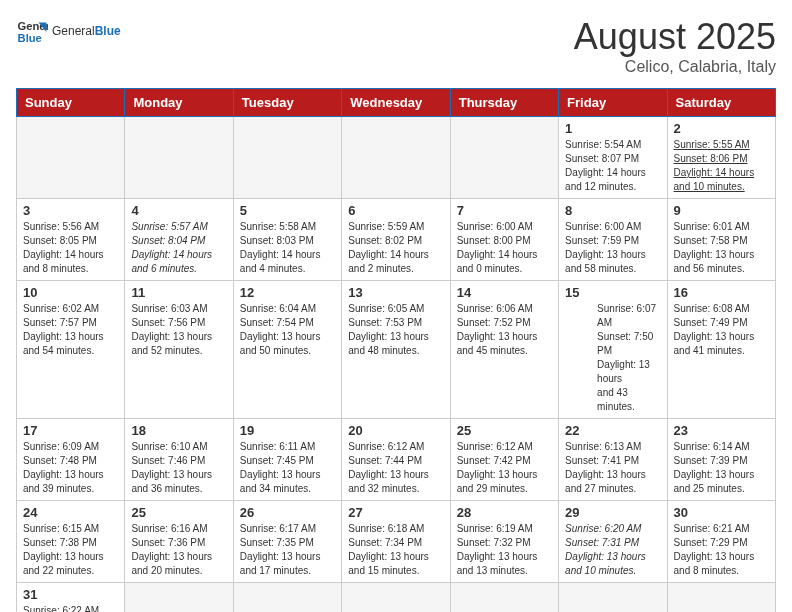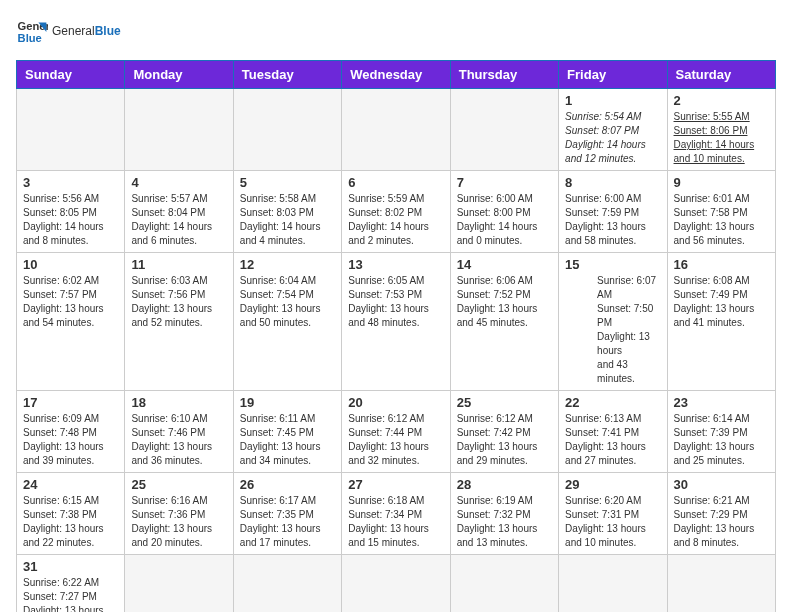--- a/index.html
+++ b/index.html
@@ -35,21 +35,21 @@
       font-size: 16px;
       color: #555;
       font-weight: normal;
     }
     .calendar {
       width: 100%;
       border-collapse: collapse;
       border: 1px solid #ccc;
     }
     .calendar th {
-      background: #6d28d9;
+      background: #b91c1c;
       color: #fff;
       text-align: left;
       padding: 6px 8px;
       font-size: 13px;
       border: 1px solid #1a6fba;
     }
     .calendar td {
       vertical-align: top;
       border: 1px solid #ccc;
       padding: 4px 6px;
@@ -84,20 +84,24 @@
       <text x="2" y="18" font-size="14" font-family="Arial" font-weight="bold" fill="#333">General</text>
       <text x="2" y="32" font-size="14" font-family="Arial" font-weight="bold" fill="#1a6fba">Blue</text>
       <polygon points="28,8 38,8 38,20" fill="#1a6fba"></polygon>
     </svg>
     <div>
       <div style="font-size:12px;color:#333;font-weight:normal;line-height:1.1;">
         <span style="color:#333;">General</span><span style="color:#1a6fba;font-weight:bold;">Blue</span>
       </div>
     </div>
   </div>
+  <div class="title-block">
+    <h1>August 2025</h1>
+    <h2>Celico, Calabria, Italy</h2>
+  </div>
 </div>
 
 <table class="calendar">
   <thead>
     <tr>
     <th>Sunday</th>
         <th>Monday</th>
         <th>Tuesday</th>
         <th>Wednesday</th>
         <th>Thursday</th>
@@ -107,21 +111,21 @@
   </thead>
   <tbody id="calendar-body">
   <tr>
         <td class="empty"></td>
         <td class="empty"></td>
         <td class="empty"></td>
         <td class="empty"></td>
         <td class="empty"></td>
         <td>
           <div class="day-number">1</div>
-          <div class="day-info" style="white-space: pre-line; font-style: italic;">Sunrise: 5:54 AM
+          <div class="day-info" style="white-space: pre-line;">Sunrise: 5:54 AM
 Sunset: 8:07 PM
 Daylight: 14 hours
 and 12 minutes.</div>
         </td>
         <td>
           <div class="day-number">2</div>
           <div class="day-info" style="white-space: pre-line; text-decoration: underline;">Sunrise: 5:55 AM
 Sunset: 8:06 PM
 Daylight: 14 hours
 and 10 minutes.</div>
@@ -130,21 +134,21 @@
       <tr>
         <td>
           <div class="day-number">3</div>
           <div class="day-info" style="white-space: pre-line;">Sunrise: 5:56 AM
 Sunset: 8:05 PM
 Daylight: 14 hours
 and 8 minutes.</div>
         </td>
         <td>
           <div class="day-number">4</div>
-          <div class="day-info" style="white-space: pre-line;">Sunrise: 5:57 AM
+          <div class="day-info" style="white-space: pre-line; font-style: italic;">Sunrise: 5:57 AM
 Sunset: 8:04 PM
 Daylight: 14 hours
 and 6 minutes.</div>
         </td>
         <td>
           <div class="day-number">5</div>
           <div class="day-info" style="white-space: pre-line;">Sunrise: 5:58 AM
 Sunset: 8:03 PM
 Daylight: 14 hours
 and 4 minutes.</div>
@@ -311,21 +315,21 @@
         </td>
         <td>
           <div class="day-number">28</div>
           <div class="day-info" style="white-space: pre-line;">Sunrise: 6:19 AM
 Sunset: 7:32 PM
 Daylight: 13 hours
 and 13 minutes.</div>
         </td>
         <td>
           <div class="day-number">29</div>
-          <div class="day-info" style="white-space: pre-line;">Sunrise: 6:20 AM
+          <div class="day-info" style="white-space: pre-line; font-style: italic;">Sunrise: 6:20 AM
 Sunset: 7:31 PM
 Daylight: 13 hours
 and 10 minutes.</div>
         </td>
         <td>
           <div class="day-number">30</div>
           <div class="day-info" style="white-space: pre-line;">Sunrise: 6:21 AM
 Sunset: 7:29 PM
 Daylight: 13 hours
 and 8 minutes.</div>

